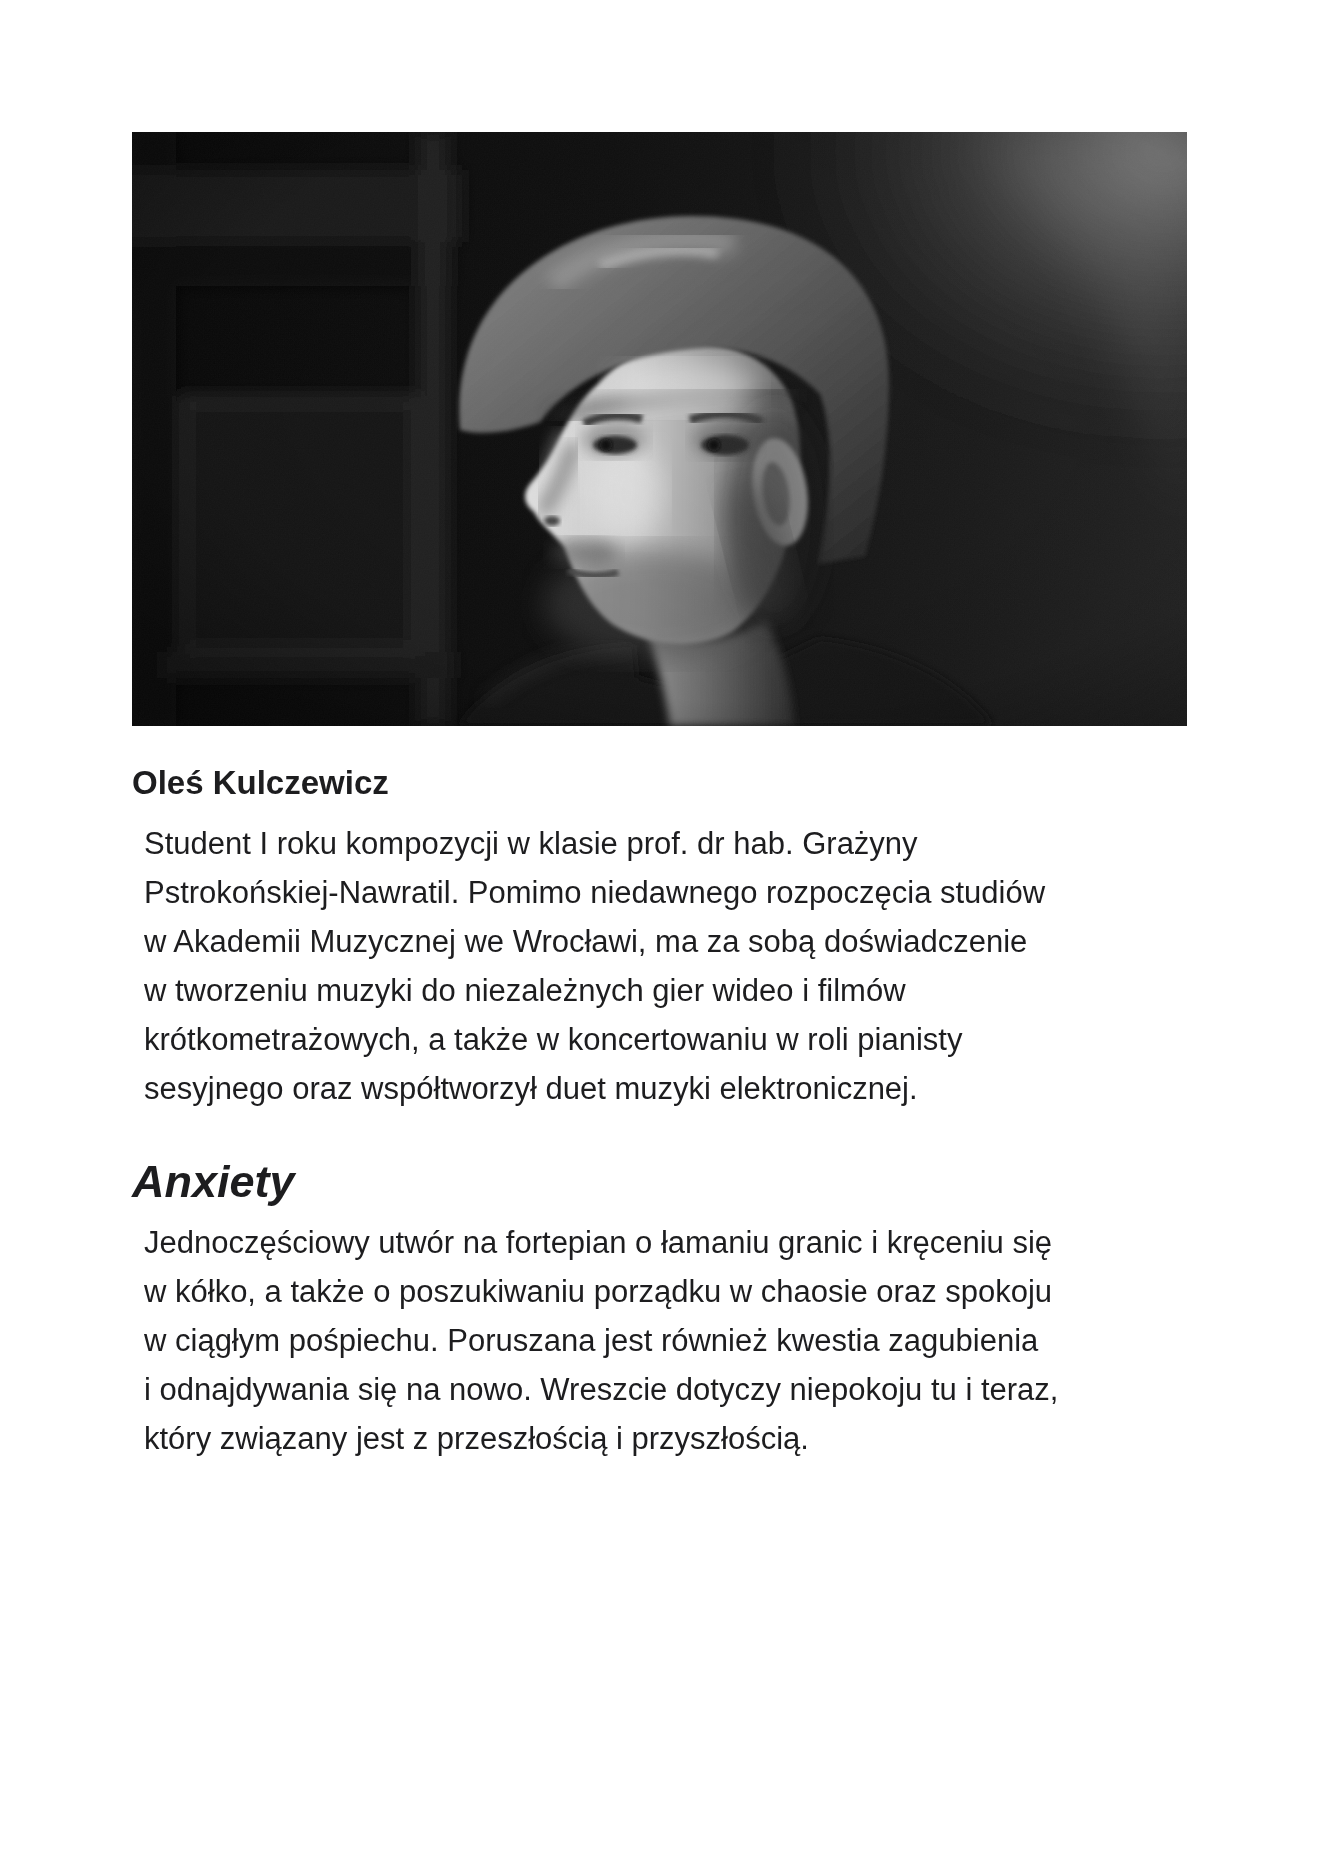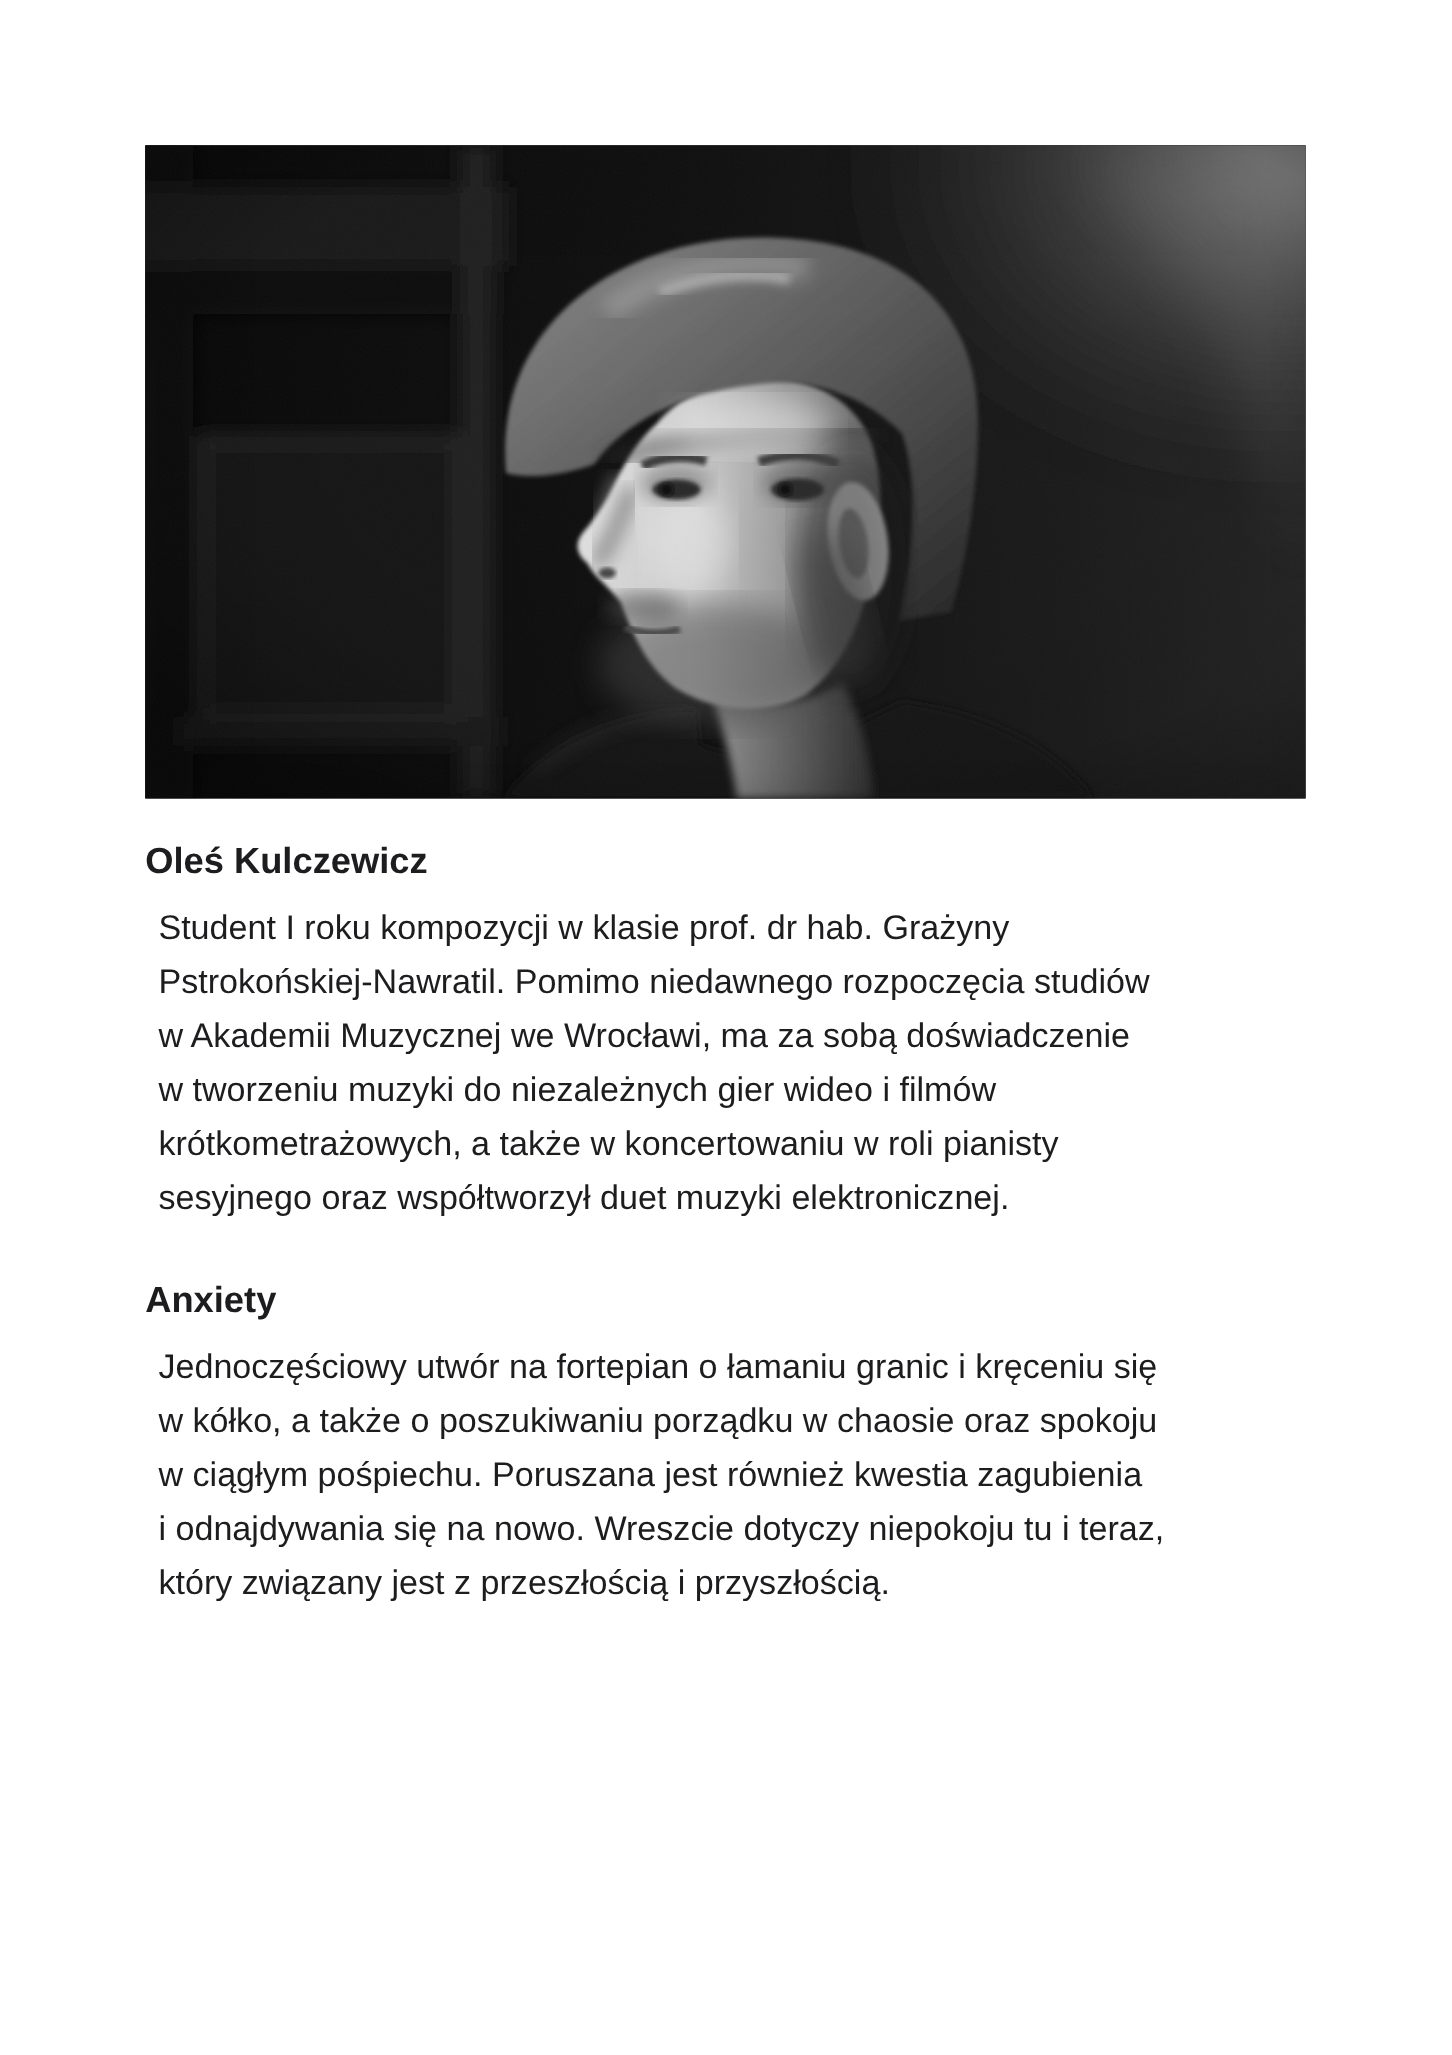--- a/index.html
+++ b/index.html
@@ -44,22 +44,23 @@
     font-weight: 700;
     line-height: 49px;
     margin: 0;
   }
   .prose {
     margin: 12px;
     white-space: pre-line;
   }
   .work-title-heading {
     margin: 44px 0 0 0;
-    font-size: 33px;
+    font-size: 45px;
     font-weight: 700;
+    font-style: italic;
     line-height: 49px;
   }
 </style>
 </head>
 <body>
 
 <div class="page">
 
   <div class="photo-frame" title="Black-and-white portrait photograph of a young man with short wavy hair and beard stubble, in three-quarter profile looking to the left, wearing a dark sweater against a dark interior (blurred door on the left, soft light falling from the upper right)">
     <svg viewBox="0 0 1055 594" preserveAspectRatio="none">

